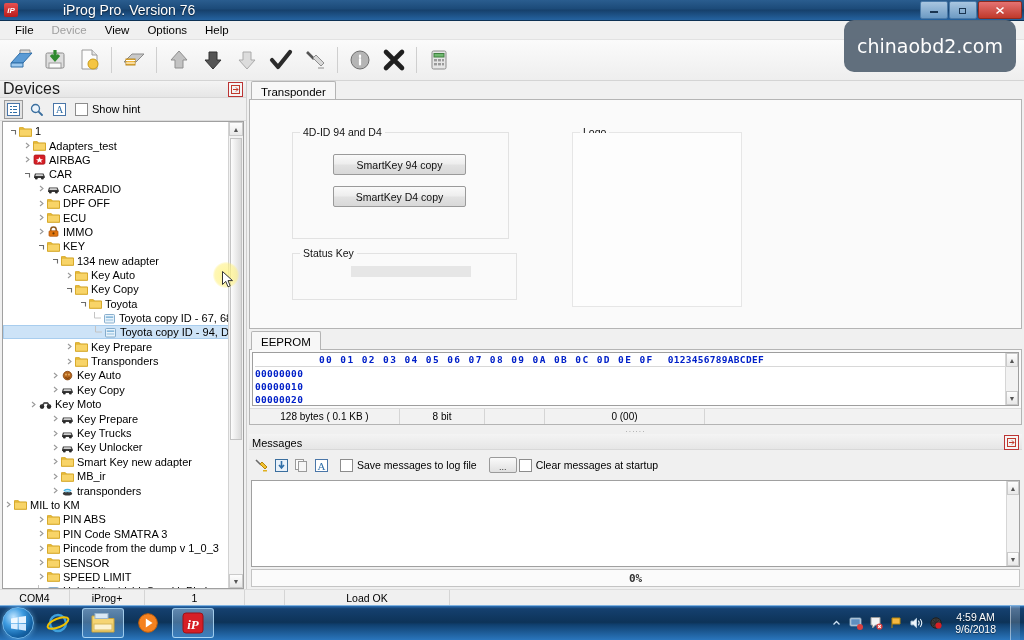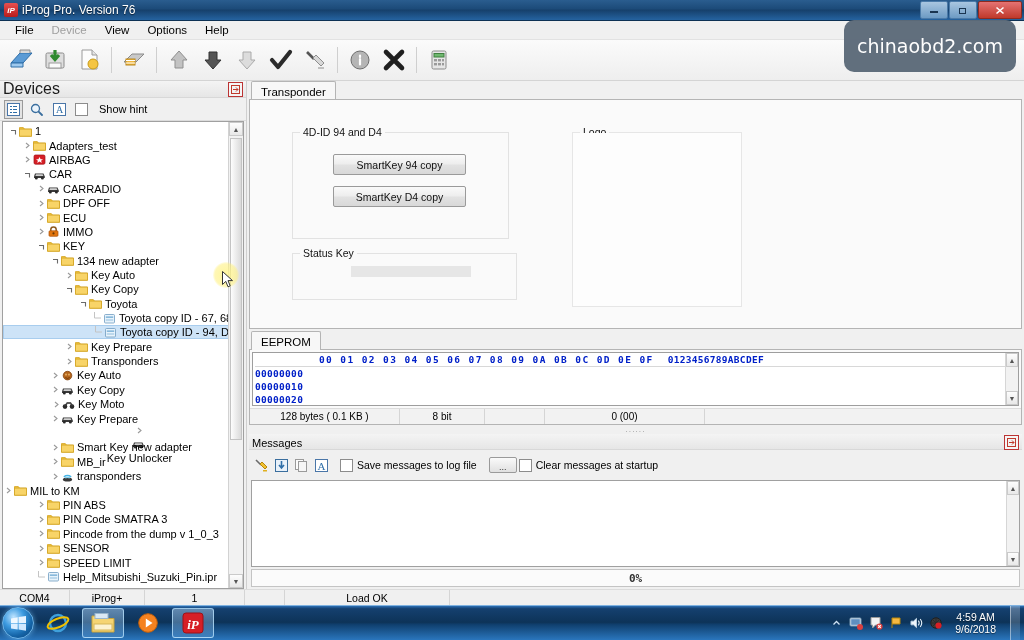--- a/index.html
+++ b/index.html
@@ -13,21 +13,21 @@
   #app-window{position:absolute;left:0;top:0;width:1024px;height:606px;
     background:#f0f0f0;display:flex;flex-direction:column;}
   
   .titlebar{height:20px;flex:0 0 20px;position:relative;
     background:linear-gradient(to bottom,#2a5d8f 0%,#1c4a78 45%,#16406b 50%,#2563a0 100%);
     border-bottom:1px solid #0d3154;display:flex;align-items:center;}
   .title-ico{width:14px;height:14px;margin:0 4px 0 4px;border-radius:2px;
     background:linear-gradient(to bottom,#e85050,#b81c1c);
     color:#fff;font-size:8px;font-weight:bold;display:flex;align-items:center;
     justify-content:center;font-style:italic;flex:0 0 14px;}
-  .title-text{color:#fff;font-size:12px;text-shadow:0 1px 1px rgba(0,0,0,.6);}
+  .title-text{color:#fff;font-size:14px;text-shadow:0 1px 1px rgba(0,0,0,.6);margin-left:41px;}
   .win-btns{position:absolute;right:2px;top:1px;display:flex;gap:1px;}
   .win-btn{width:26px;height:16px;border:1px solid #4a7aa8;border-radius:2px;
     background:linear-gradient(to bottom,#a9c6e0,#6d9bc4);
     display:flex;align-items:center;justify-content:center;
     font-size:9px;color:#1a3550;}
   .win-btn.close{width:42px;background:linear-gradient(to bottom,#e57373,#c0392b);
     border-color:#8e2a20;color:#fff;}
   
   .menubar{height:18px;flex:0 0 18px;background:#f0f0f0;display:flex;
     align-items:center;padding-left:6px;border-bottom:1px solid #e2e2e2;}
@@ -49,21 +49,21 @@
     border-bottom:1px solid #d8d8d8;padding:0 3px;position:relative;}
   .panel-head .ptitle{font-size:16px;color:#1a1a1a;}
   .pin-btn{position:absolute;right:3px;top:1px;width:13px;height:13px;
     border:1px solid #b33;background:#f5f5f5;display:flex;
     align-items:center;justify-content:center;}
   .dev-toolbar{height:22px;display:flex;align-items:center;gap:4px;
     padding:0 4px;background:#f0f0f0;border-bottom:1px solid #dcdcdc;}
   .dev-tb-btn{width:17px;height:17px;display:flex;align-items:center;
     justify-content:center;border:1px solid transparent;}
   .dev-tb-btn.pressed{border:1px solid #9a9a9a;background:#e3e3e3;}
-  .hint-wrap{display:flex;align-items:center;gap:11px;margin-left:2px;}
+  .hint-wrap{display:flex;align-items:center;gap:4px;margin-left:2px;}
   .cbx{width:11px;height:11px;border:1px solid #8c8c8c;background:#fff;
     display:inline-block;flex:0 0 11px;}
   
   .tree-wrap{flex:1 1 auto;background:#fff;border:1px solid #a0a0a0;
     margin:0 2px 0 2px;position:relative;overflow:hidden;}
   .tree{position:absolute;left:0;top:0;right:14px;bottom:0;overflow:hidden;
     padding-top:2px;}
   .node{height:14.4px;display:flex;align-items:center;white-space:nowrap;
     font-size:11px;line-height:14px;}
   .node.sel{background:#cde3f7;border:1px solid #a8cdee;height:14px;
@@ -615,21 +615,21 @@
               <span class="nicon">
                 <svg width="13" height="11" viewBox="0 0 13 11">
                   <path d="M1 7.5 L2 4.6 L10.5 4.6 L11.8 7.5 L11.8 9 L1 9 Z" fill="#3a3a3a"></path>
                   <path d="M3 5.2 L9.6 5.2 L10.4 7 L2.3 7 Z" fill="#cfcfcf"></path>
                   <circle cx="3.3" cy="9" r="1.5" fill="#2a2a2a"></circle>
                   <circle cx="9.4" cy="9" r="1.5" fill="#2a2a2a"></circle>
                 </svg>
               </span>
               <span class="nlabel">Key Copy</span>
             </div>
-            <div class="node" style="padding-left: 48px;">
+            <div class="node" style="padding-left: 25px;">
               <span class="exp">
                 <svg width="7" height="7" viewBox="0 0 7 7">
                   <path d="M2 1 L5 3.5 L2 6" stroke="#9a9a9a" fill="none" stroke-width="1.1"></path>
                 </svg>
               </span>
               <span class="nicon">
                 <svg width="13" height="11" viewBox="0 0 13 11">
                   <circle cx="3" cy="7.6" r="2.3" fill="#2a2a2a"></circle>
                   <circle cx="10" cy="7.6" r="2.3" fill="#2a2a2a"></circle>
                   <path d="M2.5 7 L5.5 4 L8.5 4 L10.5 7" stroke="#3a3a3a" stroke-width="1.6" fill="none"></path>
@@ -647,21 +647,37 @@
               <span class="nicon">
                 <svg width="13" height="11" viewBox="0 0 13 11">
                   <path d="M1 7.5 L2 4.6 L10.5 4.6 L11.8 7.5 L11.8 9 L1 9 Z" fill="#3a3a3a"></path>
                   <path d="M3 5.2 L9.6 5.2 L10.4 7 L2.3 7 Z" fill="#cfcfcf"></path>
                   <circle cx="3.3" cy="9" r="1.5" fill="#2a2a2a"></circle>
                   <circle cx="9.4" cy="9" r="1.5" fill="#2a2a2a"></circle>
                 </svg>
               </span>
               <span class="nlabel">Key Prepare</span>
             </div>
-            <div class="node" style="padding-left: 47px; flex-direction: column;">
+            <div class="node" style="padding-left: 47px;">
+              <span class="exp">
+                <svg width="7" height="7" viewBox="0 0 7 7">
+                  <path d="M2 1 L5 3.5 L2 6" stroke="#9a9a9a" fill="none" stroke-width="1.1"></path>
+                </svg>
+              </span>
+              <span class="nicon">
+                <svg width="13" height="11" viewBox="0 0 13 11">
+                  <path d="M1 7.5 L2 4.6 L10.5 4.6 L11.8 7.5 L11.8 9 L1 9 Z" fill="#3a3a3a"></path>
+                  <path d="M3 5.2 L9.6 5.2 L10.4 7 L2.3 7 Z" fill="#cfcfcf"></path>
+                  <circle cx="3.3" cy="9" r="1.5" fill="#2a2a2a"></circle>
+                  <circle cx="9.4" cy="9" r="1.5" fill="#2a2a2a"></circle>
+                </svg>
+              </span>
+              <span class="nlabel">Key Trucks</span>
+            </div>
+            <div class="node" style="padding-left: 47px;">
               <span class="exp">
                 <svg width="7" height="7" viewBox="0 0 7 7">
                   <path d="M2 1 L5 3.5 L2 6" stroke="#9a9a9a" fill="none" stroke-width="1.1"></path>
                 </svg>
               </span>
               <span class="nicon">
                 <svg width="13" height="11" viewBox="0 0 13 11">
                   <path d="M1 7.5 L2 4.6 L10.5 4.6 L11.8 7.5 L11.8 9 L1 9 Z" fill="#3a3a3a"></path>
                   <path d="M3 5.2 L9.6 5.2 L10.4 7 L2.3 7 Z" fill="#cfcfcf"></path>
                   <circle cx="3.3" cy="9" r="1.5" fill="#2a2a2a"></circle>

